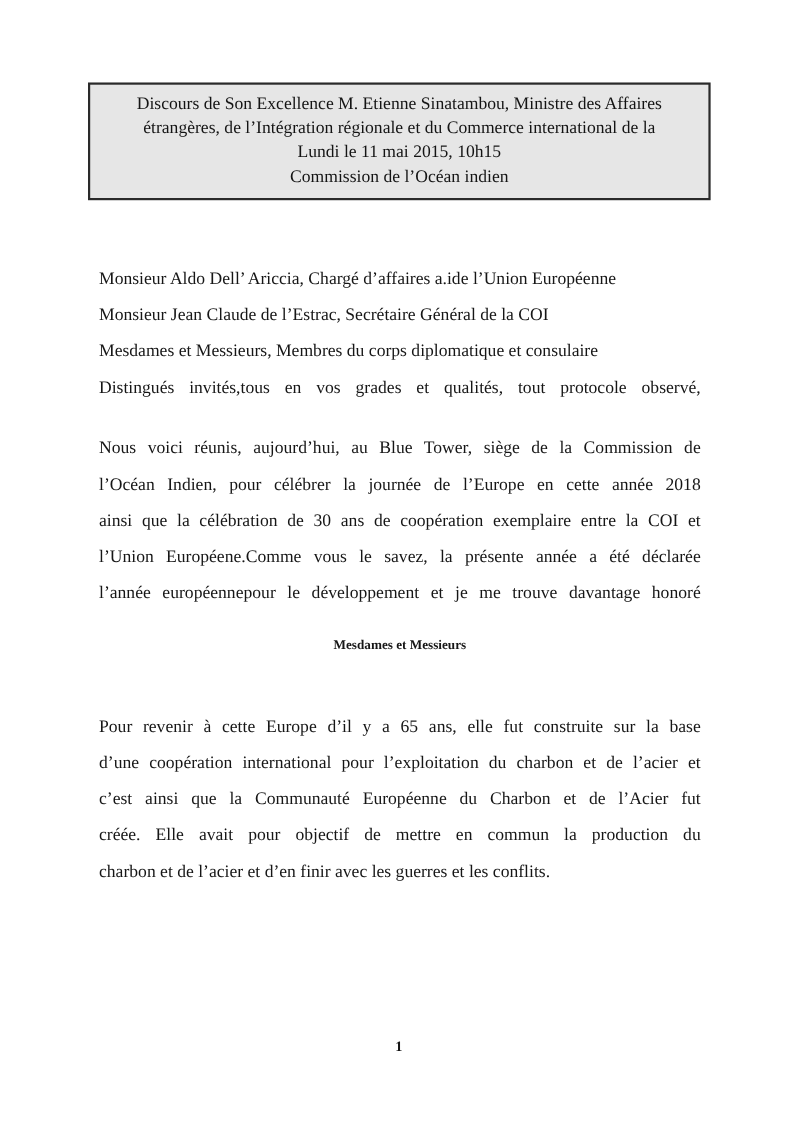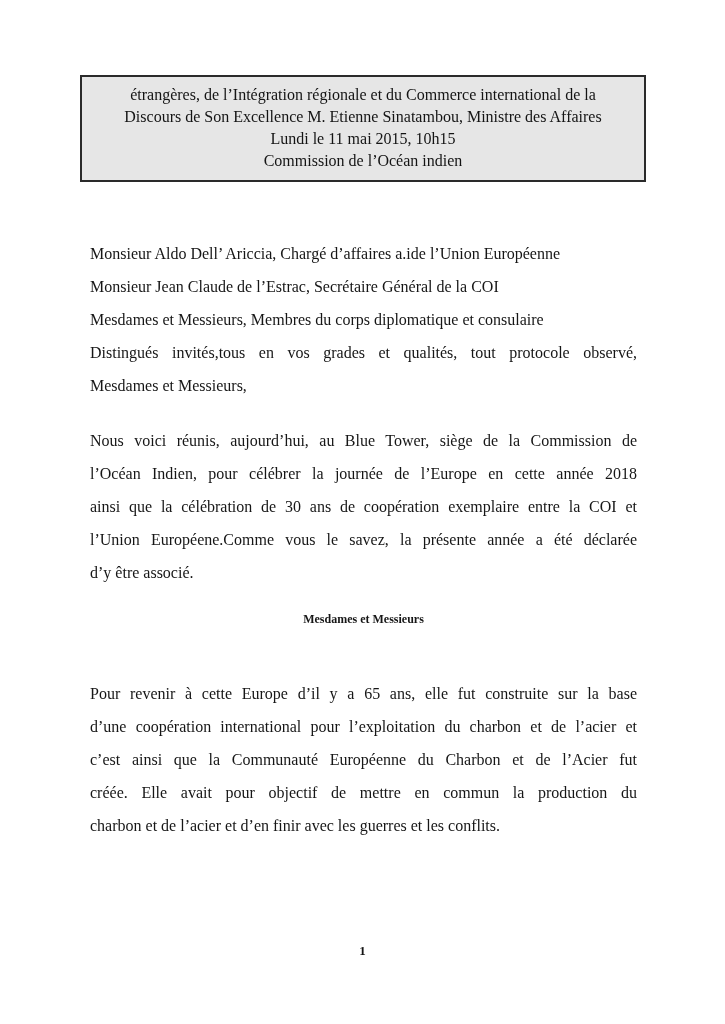--- a/index.html
+++ b/index.html
@@ -66,42 +66,41 @@
     line-height: 20px;
     color: #141414;
   }
 </style>
 </head>
 <body>
 
 <div class="page">
 
   <div class="header-box">
+    <div class="header-line">Discours de Son Excellence M. Etienne Sinatambou, Ministre des Affaires</div>
     <div class="header-line">étrangères, de l’Intégration régionale et du Commerce international de la</div>
-    <div class="header-line">Discours de Son Excellence M. Etienne Sinatambou, Ministre des Affaires</div>
     <div class="header-line">Lundi le 11 mai 2015, 10h15</div>
     <div class="header-line">Commission de l’Océan indien</div>
   </div>
 
   <div class="doc-body">
 
     <div class="block-salutation">
       <div class="line">Monsieur Aldo Dell’ Ariccia, Chargé d’affaires a.ide l’Union Européenne</div>
       <div class="line">Monsieur Jean Claude de l’Estrac, Secrétaire Général de la COI</div>
       <div class="line">Mesdames et Messieurs, Membres du corps diplomatique et consulaire</div>
       <div class="line just">Distingués invités,tous en vos grades et qualités, tout protocole observé,</div>
-      <div class="line">Mesdames et Messieurs,</div>
     </div>
 
     <div class="block-para1">
       <div class="line just">Nous voici réunis, aujourd’hui, au Blue Tower, siège de la Commission de</div>
       <div class="line just">l’Océan Indien, pour célébrer  la journée de l’Europe en cette année 2018</div>
       <div class="line just">ainsi que la célébration de 30 ans de coopération exemplaire entre la COI et</div>
       <div class="line just">l’Union Européene.Comme vous le savez, la présente année a été déclarée</div>
-      <div class="line">d’y être associé.</div>
+      <div class="line just">l’année européennepour le développement et je me trouve davantage honoré</div>
     </div>
 
     <div class="doc-heading">Mesdames et Messieurs</div>
 
     <div class="block-para2">
       <div class="line just">Pour revenir à cette Europe d’il y a 65 ans, elle fut construite  sur la base</div>
       <div class="line just">d’une coopération international pour l’exploitation du charbon et de l’acier et</div>
       <div class="line just">c’est ainsi que la Communauté Européenne du Charbon et de l’Acier fut</div>
       <div class="line just">créée.  Elle avait pour objectif de mettre en commun la production du</div>
       <div class="line">charbon et de l’acier et d’en finir avec les guerres et les conflits.</div>

